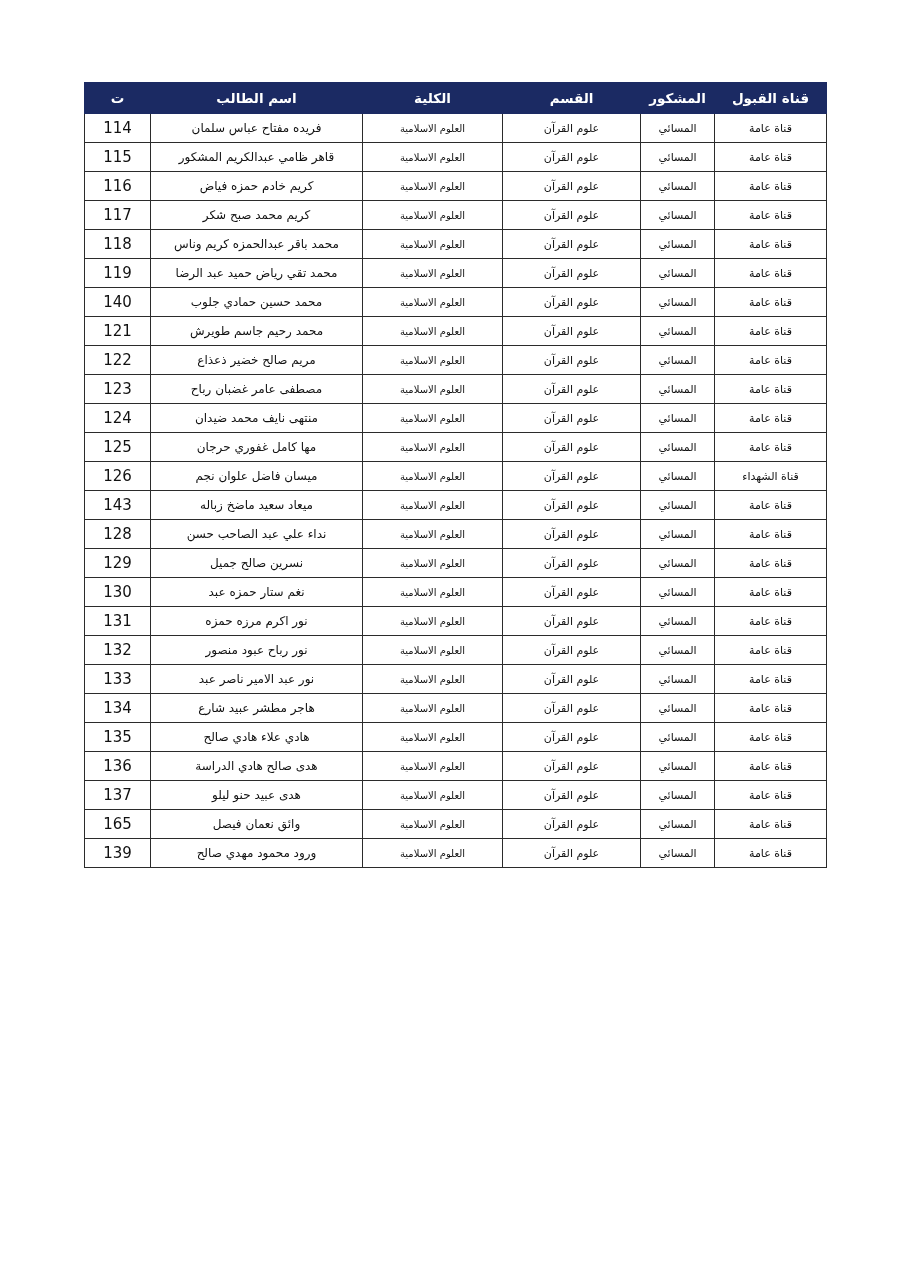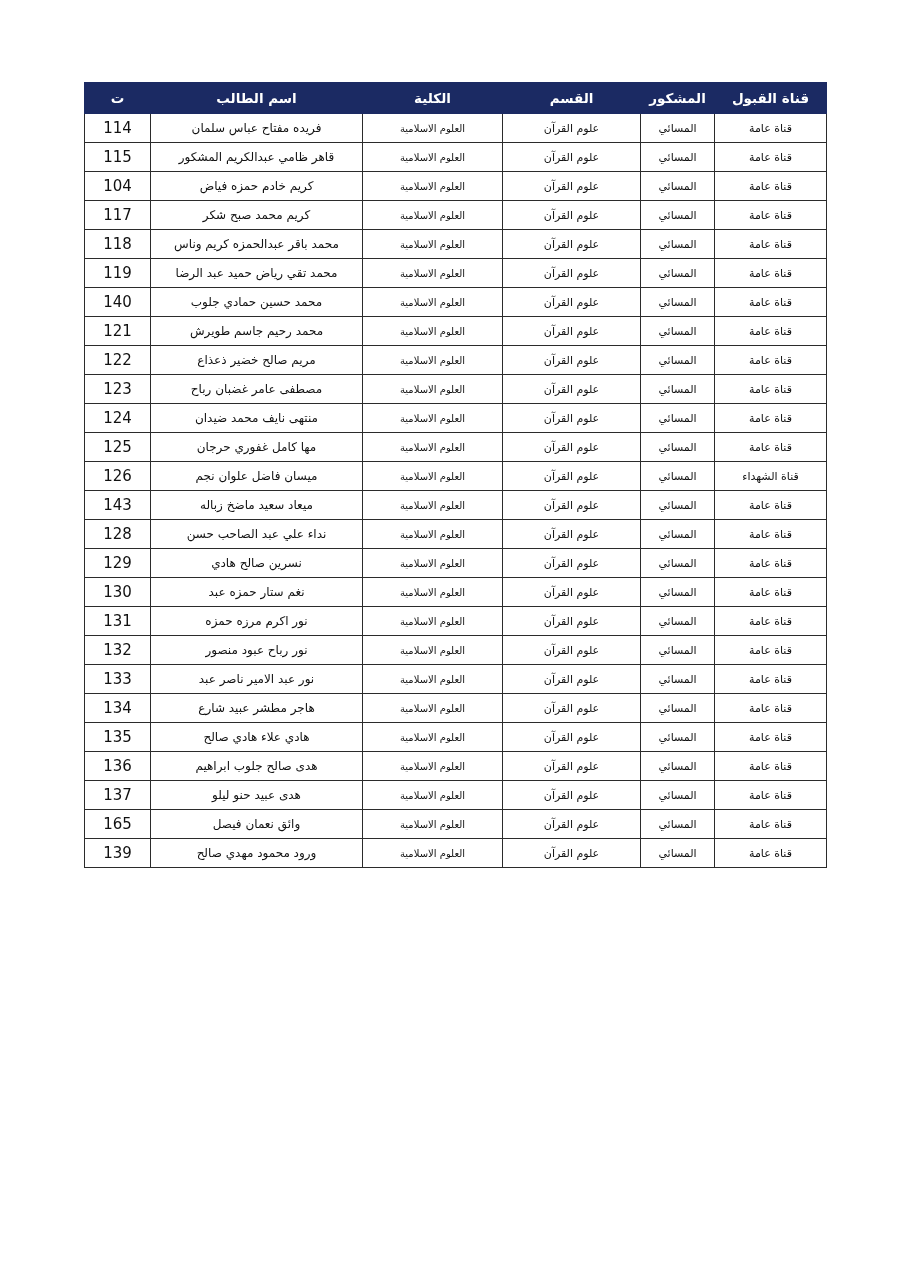--- a/index.html
+++ b/index.html
@@ -121,21 +121,21 @@
             <td class="cell-college">العلوم الاسلامية</td>
             <td class="cell-name">قاهر ظامي عبدالكريم المشكور</td>
             <td class="cell-idx">115</td>
           </tr>
           <tr>
             <td class="cell-channel">قناة عامة</td>
             <td class="cell-study">المسائي</td>
             <td class="cell-dept">علوم القرآن</td>
             <td class="cell-college">العلوم الاسلامية</td>
             <td class="cell-name">كريم خادم حمزه فياض</td>
-            <td class="cell-idx">104</td>
+            <td class="cell-idx">116</td>
           </tr>
           <tr>
             <td class="cell-channel">قناة عامة</td>
             <td class="cell-study">المسائي</td>
             <td class="cell-dept">علوم القرآن</td>
             <td class="cell-college">العلوم الاسلامية</td>
             <td class="cell-name">كريم محمد صبح شكر</td>
             <td class="cell-idx">117</td>
           </tr>
           <tr>
@@ -224,21 +224,21 @@
             <td class="cell-dept">علوم القرآن</td>
             <td class="cell-college">العلوم الاسلامية</td>
             <td class="cell-name">نداء علي عبد الصاحب حسن</td>
             <td class="cell-idx">128</td>
           </tr>
           <tr>
             <td class="cell-channel">قناة عامة</td>
             <td class="cell-study">المسائي</td>
             <td class="cell-dept">علوم القرآن</td>
             <td class="cell-college">العلوم الاسلامية</td>
-            <td class="cell-name">نسرين صالح هادي</td>
+            <td class="cell-name">نسرين صالح جميل</td>
             <td class="cell-idx">129</td>
           </tr>
           <tr>
             <td class="cell-channel">قناة عامة</td>
             <td class="cell-study">المسائي</td>
             <td class="cell-dept">علوم القرآن</td>
             <td class="cell-college">العلوم الاسلامية</td>
             <td class="cell-name">نغم ستار حمزه عبد</td>
             <td class="cell-idx">130</td>
           </tr>
@@ -280,21 +280,21 @@
             <td class="cell-dept">علوم القرآن</td>
             <td class="cell-college">العلوم الاسلامية</td>
             <td class="cell-name">هادي علاء هادي صالح</td>
             <td class="cell-idx">135</td>
           </tr>
           <tr>
             <td class="cell-channel">قناة عامة</td>
             <td class="cell-study">المسائي</td>
             <td class="cell-dept">علوم القرآن</td>
             <td class="cell-college">العلوم الاسلامية</td>
-            <td class="cell-name">هدى صالح جلوب ابراهيم</td>
+            <td class="cell-name">هدى صالح هادي الدراسة</td>
             <td class="cell-idx">136</td>
           </tr>
           <tr>
             <td class="cell-channel">قناة عامة</td>
             <td class="cell-study">المسائي</td>
             <td class="cell-dept">علوم القرآن</td>
             <td class="cell-college">العلوم الاسلامية</td>
             <td class="cell-name">هدى عبيد حنو ليلو</td>
             <td class="cell-idx">137</td>
           </tr>

